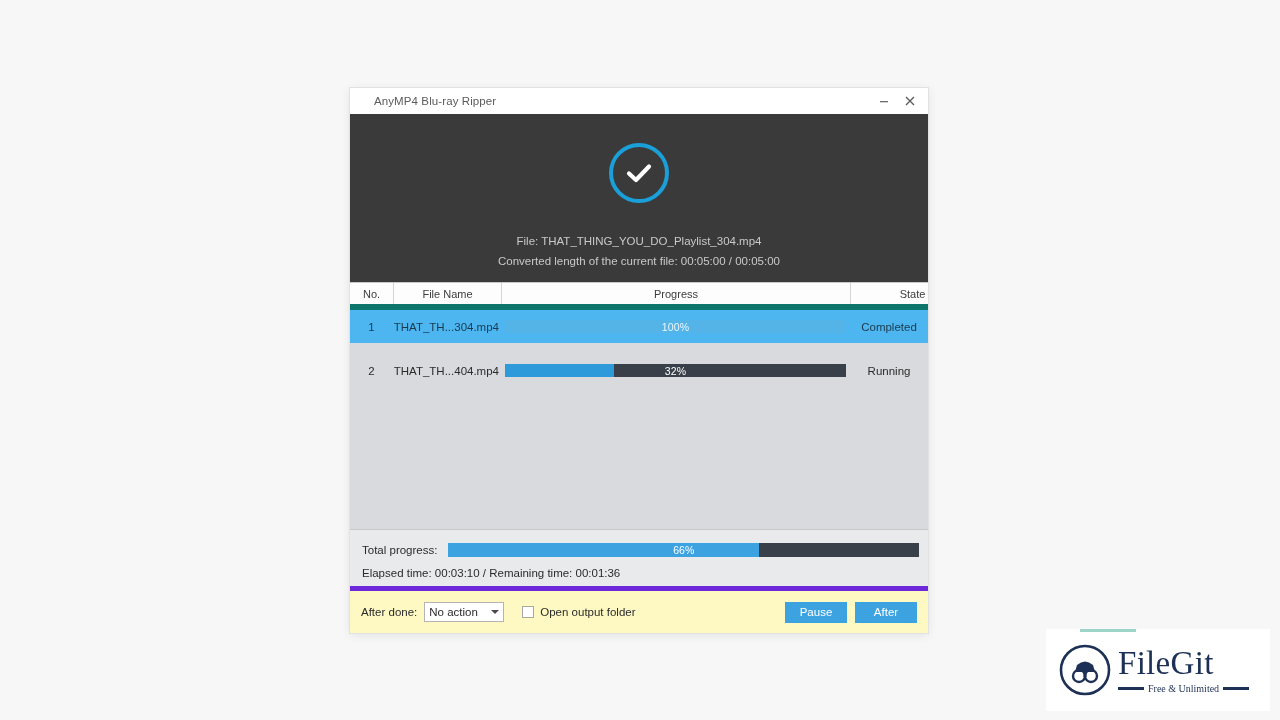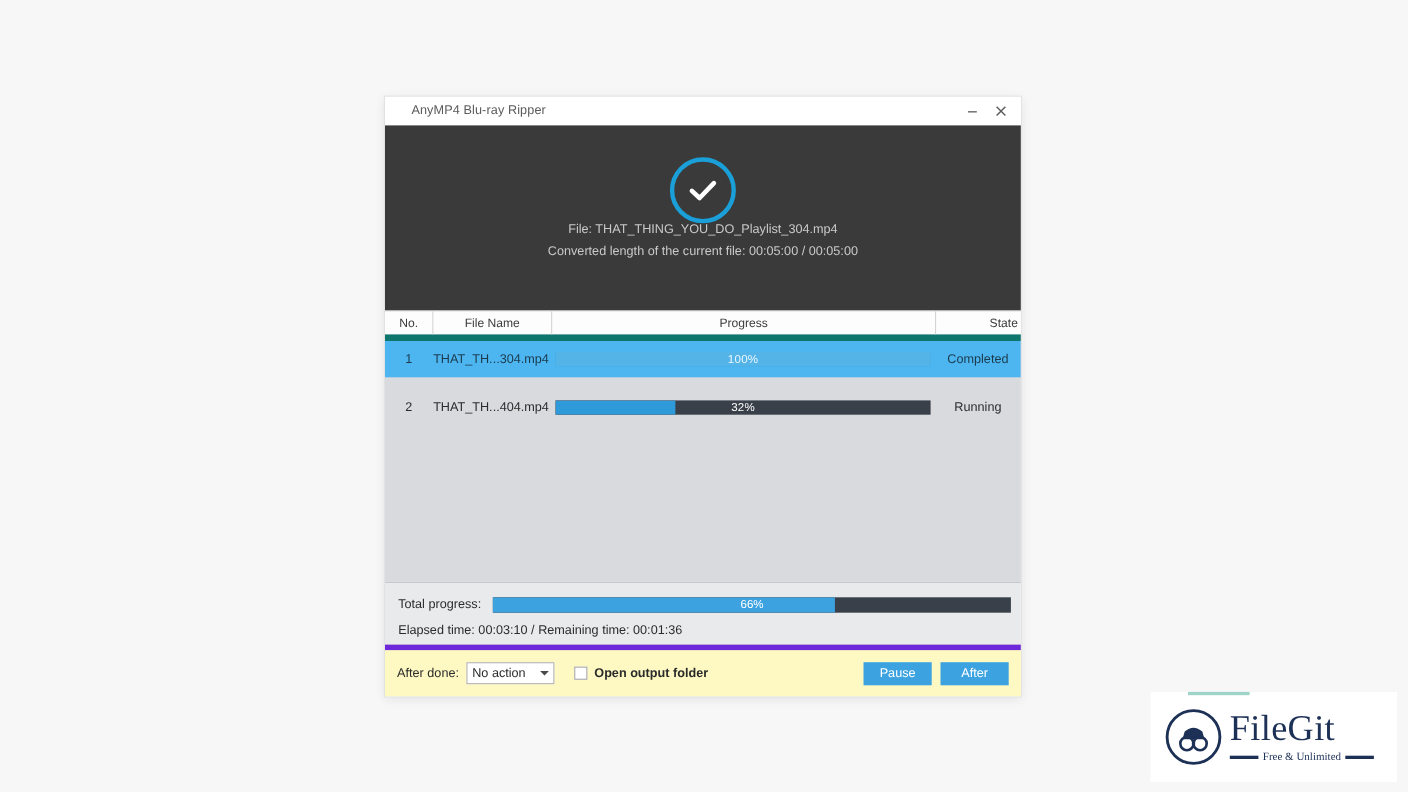--- a/index.html
+++ b/index.html
@@ -79,20 +79,21 @@
     height: 60px;
     border-radius: 50%;
     border: 4px solid #1a9fd9;
     box-sizing: border-box;
     display: flex;
     align-items: center;
     justify-content: center;
   }
   #status-circle svg { display: block; }
   #hero-file-line {
+    margin-top: 32px;
     font-size: 11.5px;
     color: #c9c9c9;
     white-space: nowrap;
   }
   #hero-length-line {
     margin-top: 8px;
     font-size: 11.5px;
     color: #c9c9c9;
     white-space: nowrap;
   }
@@ -297,21 +298,20 @@
     height: 12px;
     border: 1px solid #a8a8a8;
     background: #ffffff;
     box-sizing: border-box;
     margin-right: 6px;
   }
   #open-folder-label {
     font-size: 11.5px;
     color: #2b2b2b;
     white-space: nowrap;
-    font-weight: bold;
   }
   #toolbar-buttons {
     margin-left: auto;
     display: flex;
     gap: 8px;
   }
   .action-btn {
     width: 62px;
     height: 21px;
     background: #3da3e0;

